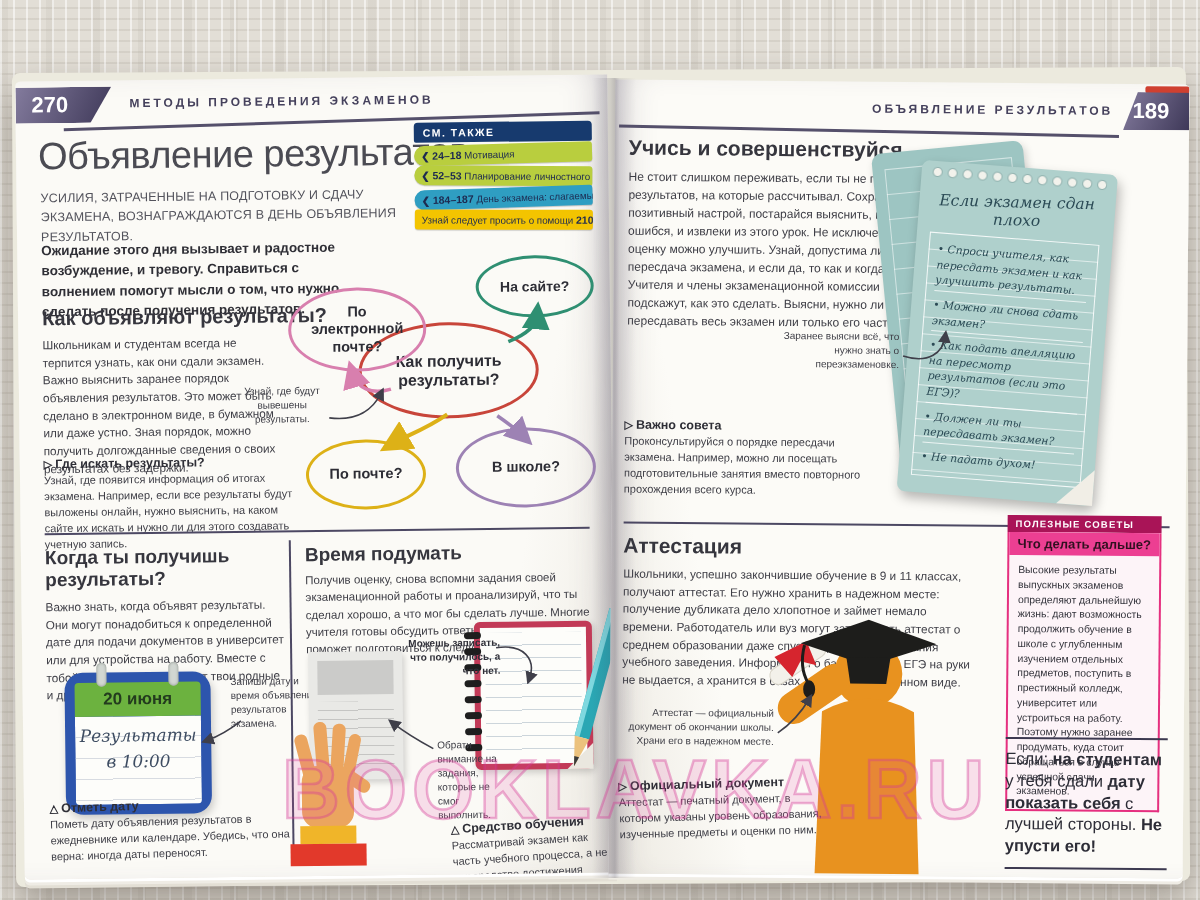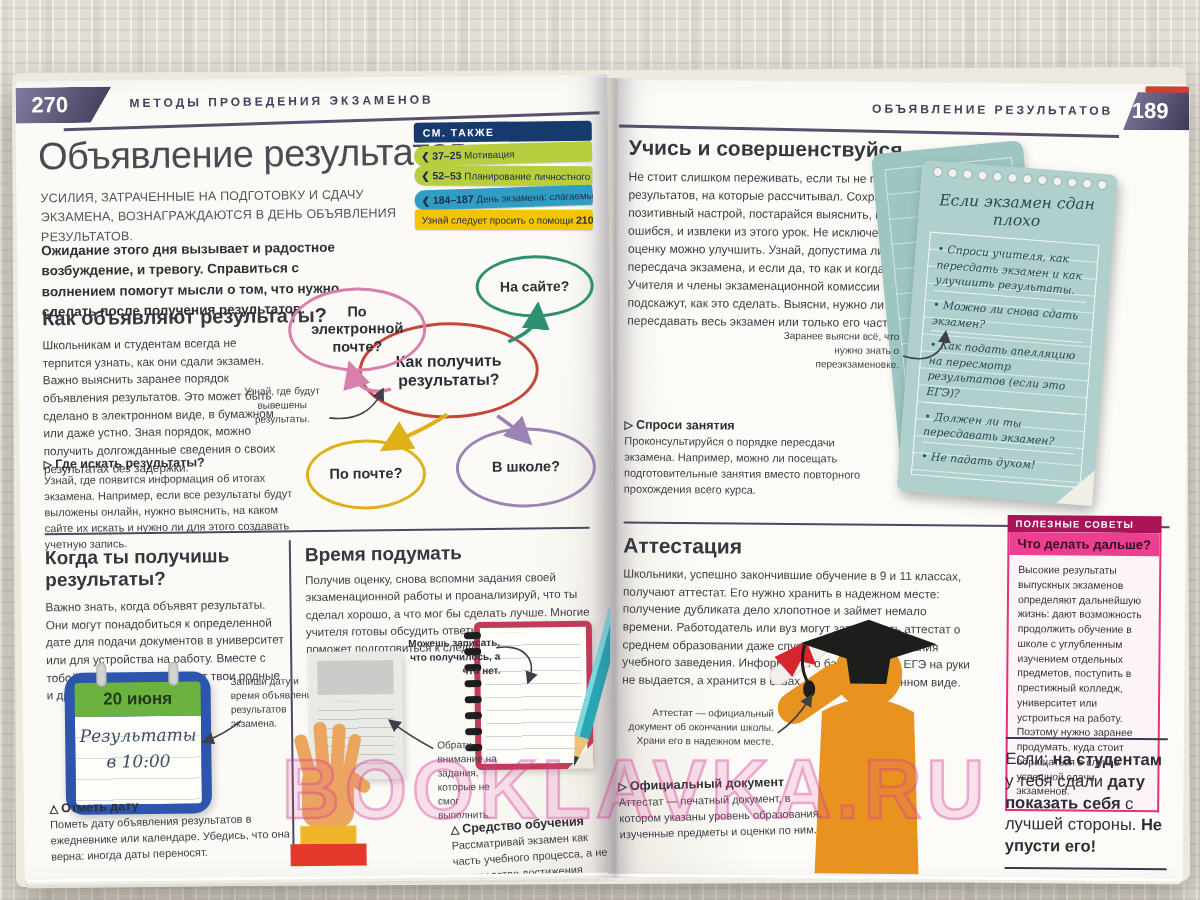--- a/index.html
+++ b/index.html
@@ -30,21 +30,21 @@
     transform:rotate(.5deg); border-radius:0 5px 5px 0;
     box-shadow:inset 28px 0 38px -26px rgba(70,60,85,.32), 0 3px 0 #fff, 0 6px 0 #efece5; }
   .spine{ position:absolute; left:592px; top:78px; width:44px; height:800px; z-index:4; pointer-events:none;
     background:linear-gradient(90deg, rgba(60,55,75,0) 0%, rgba(60,55,75,.16) 42%, rgba(60,55,75,.26) 52%, rgba(60,55,75,.10) 62%, rgba(60,55,75,0) 100%); }
 
   
   .wedge{ background:linear-gradient(115deg,#837b9d,#3e3858); color:#fff; font-weight:bold; }
   .lp-wedge{ left:0; top:6px; width:96px; height:36px; clip-path:polygon(0 0,100% 0,78% 100%,0 100%);
     font-size:22px; line-height:36px; padding-left:16px; }
   .rp-wedge{ right:0; top:8px; width:66px; height:38px; clip-path:polygon(22% 0,100% 0,100% 100%,0 100%);
-    font-size:22px; line-height:38px; text-align:center; padding-right:12px; }
+    font-size:22px; line-height:38px; text-align:right; padding-right:20px; }
   .runhead{ font-size:12px; font-weight:bold; letter-spacing:3px; color:#45415c; }
   .headrule{ height:2.5px; background:#55506b; }
   .red-tab{ right:0; top:2px; width:44px; height:7px; background:#cf4030; border-radius:2px; }
 
   
   .title{ font-size:38px; color:#4b4b53; letter-spacing:-.5px; }
   .standfirst{ font-size:12.5px; color:#53535c; line-height:1.55; letter-spacing:.2px; }
   .intro{ font-size:13.5px; font-weight:bold; color:#2f2f36; line-height:1.5; }
   .sec-head{ font-weight:bold; color:#36363e; }
   .body-txt{ font-size:11.8px; color:#3e3e46; line-height:1.5; }
@@ -152,21 +152,21 @@
     <div class="abs headrule" style="left:48px; top:42px; width:536px; transform:rotate(-1.1deg);"></div>
 
     <div class="abs title" style="left:22px; top:54px;">Объявление результатов</div>
     <div class="abs standfirst" style="left:24px; top:108px; width:388px;">УСИЛИЯ, ЗАТРАЧЕННЫЕ НА ПОДГОТОВКУ И СДАЧУ ЭКЗАМЕНА, ВОЗНАГРАЖДАЮТСЯ В ДЕНЬ ОБЪЯВЛЕНИЯ РЕЗУЛЬТАТОВ.</div>
     <div class="abs intro" style="left:24px; top:160px; width:332px;">Ожидание этого дня вызывает и радостное возбуждение, и тревогу. Справиться с волнением помогут мысли о том, что нужно сделать после получения результатов.</div>
 
     <div class="abs sa" style="left:398px; top:46px;">
       <div class="sa-h">СМ. ТАКЖЕ</div>
       <div class="sa-row sa-g" style="transform:rotate(-1deg);">
         <span class="chev">❮</span>
-        <b>37–25</b>
+        <b>24–18</b>
         <span>Мотивация</span>
       </div>
       <div class="sa-row sa-g" style="transform:rotate(1deg);">
         <span class="chev">❮</span>
         <b>52–53</b>
         <span>Планирование личностного развития</span>
       </div>
       <div class="sa-row sa-b" style="transform:rotate(-1.2deg);">
         <span class="chev">❮</span>
         <b>184–187</b>
@@ -316,21 +316,21 @@
         <div class="np-item"><span>•</span> <span>Можно ли снова сдать экзамен?</span></div>
         <div class="np-item"><span>•</span> <span>Как подать апелляцию на пересмотр результатов (если это ЕГЭ)?</span></div>
         <div class="np-item"><span>•</span> <span>Должен ли ты пересдавать экзамен?</span></div>
         <div class="np-item" style="border-bottom:none;"><span>•</span> <span>Не падать духом!</span></div>
       </div>
       <div class="np-fold"></div>
     </div>
     <div class="abs ann" style="left:164px; top:248px; width:122px; text-align:right;">Заранее выясни всё, что нужно знать о переэкзаменовке.</div>
 
     <div class="abs" style="left:12px; top:338px; width:262px;">
-      <div class="cap-title"><span class="mk">▷</span><span>Спроси занятия</span></div>
+      <div class="cap-title"><span class="mk">▷</span><span>Важно совета</span></div>
       <div class="cap-body">Проконсультируйся о порядке пересдачи экзамена. Например, можно ли посещать подготовительные занятия вместо повторного прохождения всего курса.</div>
     </div>
 
     <div class="abs divider" style="left:12px; top:442px; width:546px; height:2px;"></div>
 
     <div class="abs sec-head" style="left:12px; top:454px; font-size:21px;">Аттестация</div>
     <div class="abs body-txt" style="left:12px; top:486px; width:354px;">Школьники, успешно закончившие обучение в 9 и 11 классах, получают аттестат. Его нужно хранить в надежном месте: получение дубликата дело хлопотное и займет немало времени. Работодатель или вуз могут затребовать аттестат о среднем образовании даже спустя годы после окончания учебного заведения. Информация о баллах ОГЭ и ЕГЭ на руки не выдается, а хранится в базах данных в электронном виде.</div>
 
     <svg class="abs" style="left:148px; top:522px;" width="204" height="272" viewBox="0 0 204 272">
       <rect x="12" y="62" width="64" height="17" rx="8" fill="#f3f1ea" stroke="#d8d4c8" stroke-width="1" transform="rotate(-35 24 72)"></rect>

